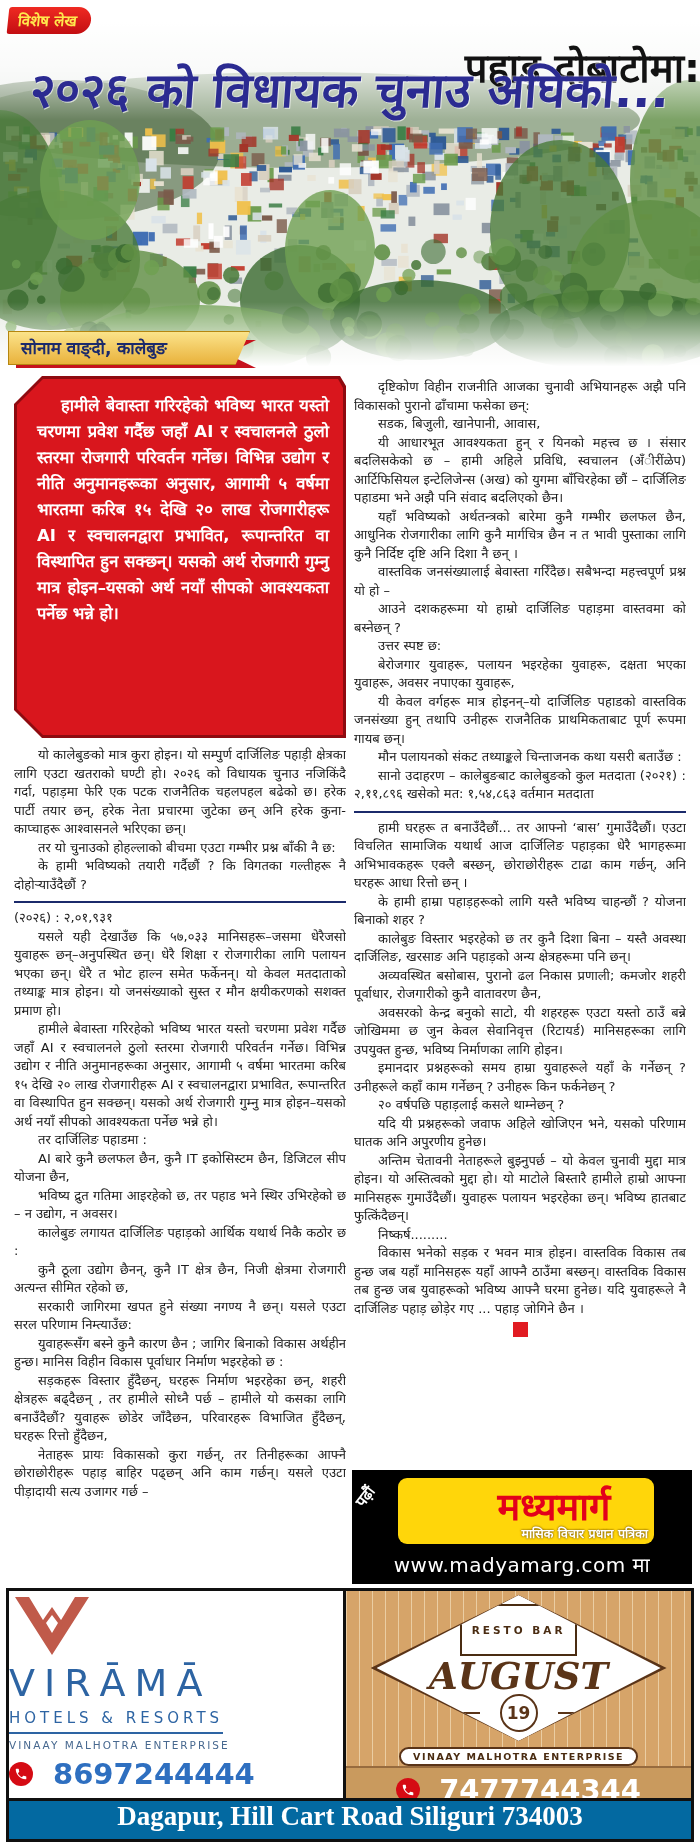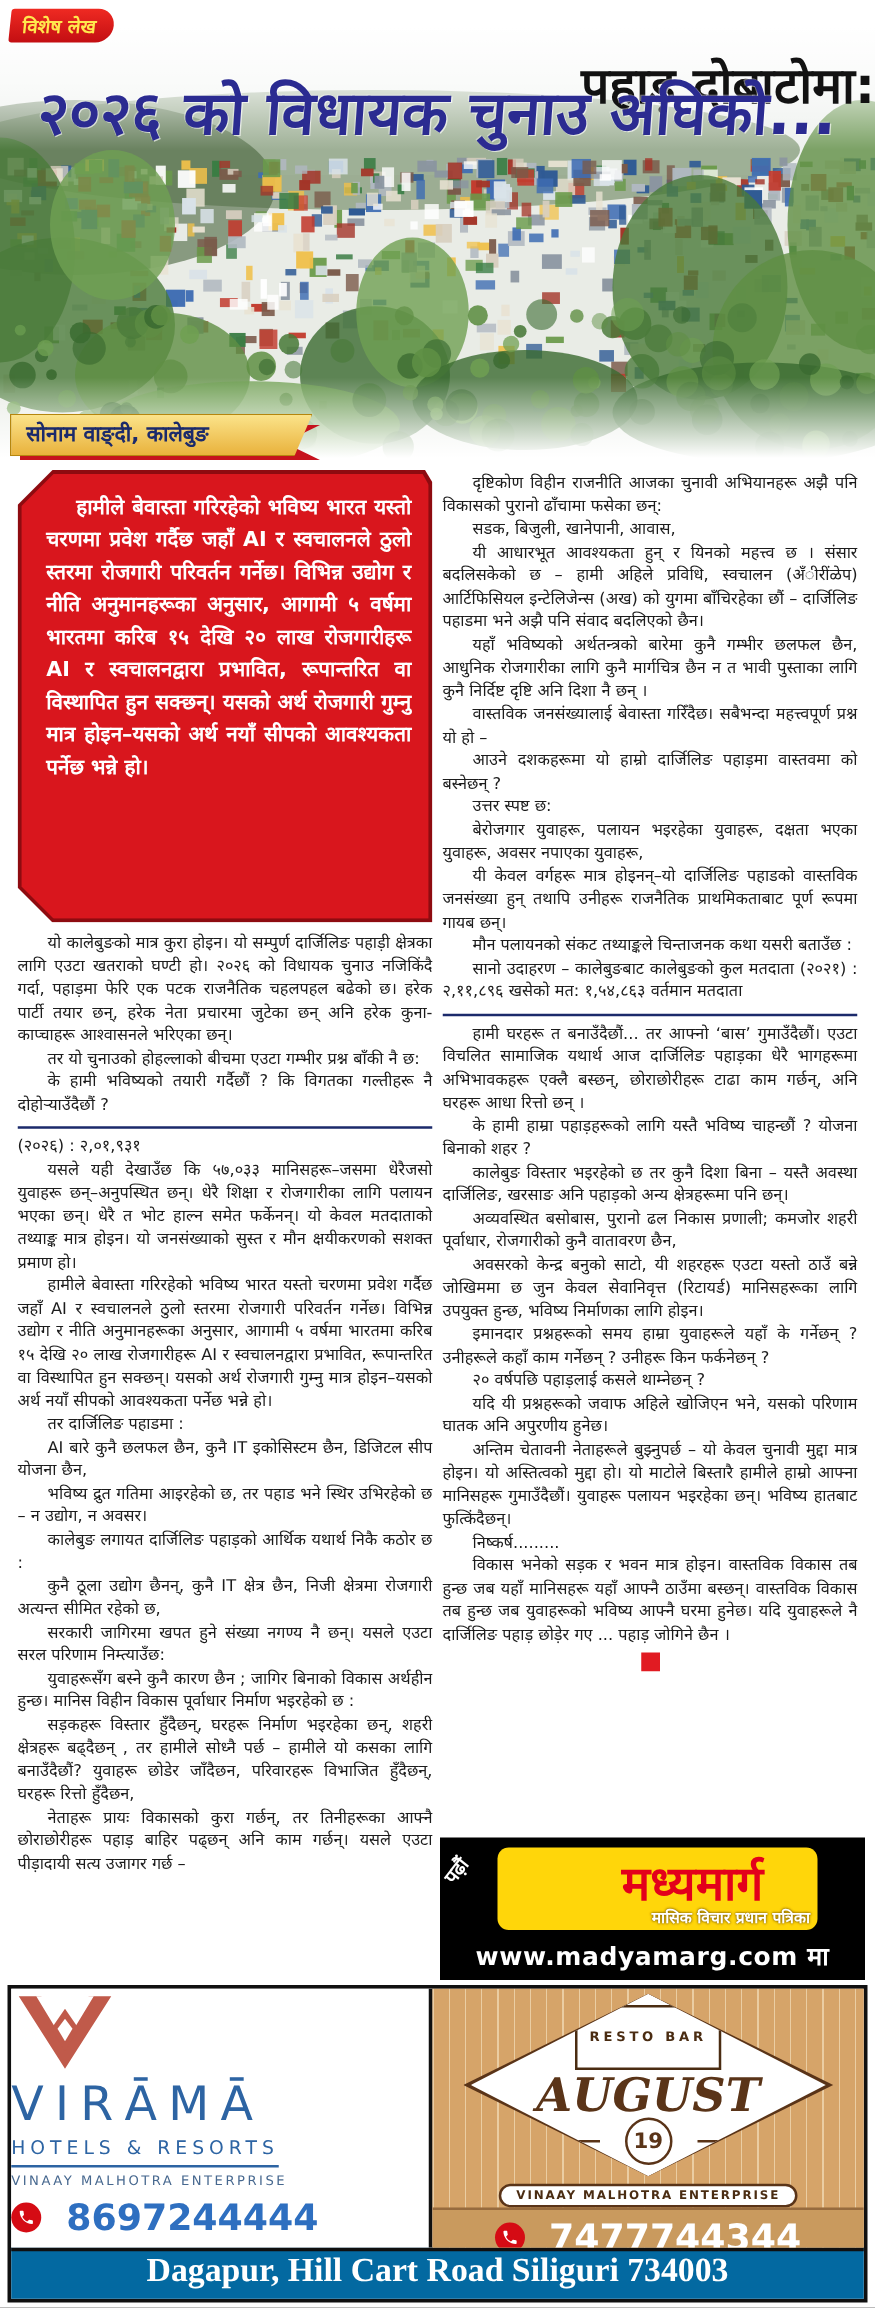--- a/index.html
+++ b/index.html
@@ -51,21 +51,21 @@
       z-index:6;overflow:hidden;}
   .mm-read{position:absolute;top:16px;left:2px;color:#fff;font-weight:bold;font-size:15px;
       transform:rotate(-52deg);}
   .mm-yellow{position:absolute;top:8px;left:46px;width:256px;height:66px;background:#ffd60a;
       border-radius:9px;}
   .mm-title{position:absolute;top:1px;left:0;width:100%;text-align:center;color:#e3001b;
       font-weight:bold;font-size:38px;margin-left:28px;}
   .mm-sub{position:absolute;bottom:2px;right:6px;color:#fff;font-weight:bold;font-size:12.5px;
       text-shadow:0 0 2px #8a6500,0 0 2px #8a6500;}
   .mm-url{position:absolute;bottom:6px;left:0;width:100%;text-align:center;color:#fff;
-      font-weight:bold;font-size:20px;letter-spacing:.5px;}
+      font-weight:normal;font-size:20px;letter-spacing:.5px;}
   
   .ads-box{position:absolute;left:6px;right:6px;top:1588px;bottom:4px;border:3px solid #101010;
       display:flex;flex-direction:column;z-index:6;background:#fff;}
   .ads-row{flex:1;display:flex;min-height:0;}
   .ad-virama{width:49%;background:#fff;position:relative;border-right:3px solid #101010;
       display:flex;flex-direction:column;align-items:flex-start;justify-content:flex-start;}
   .vl-mark{margin-top:2px;}
   .vl-name{color:#2d64a3;font-size:38px;letter-spacing:9px;font-weight:400;margin-top:2px;}
   .vl-hotels{color:#2d64a3;font-size:15px;letter-spacing:4px;border-bottom:2px solid #2d64a3;
       padding-bottom:5px;margin-top:4px;}

